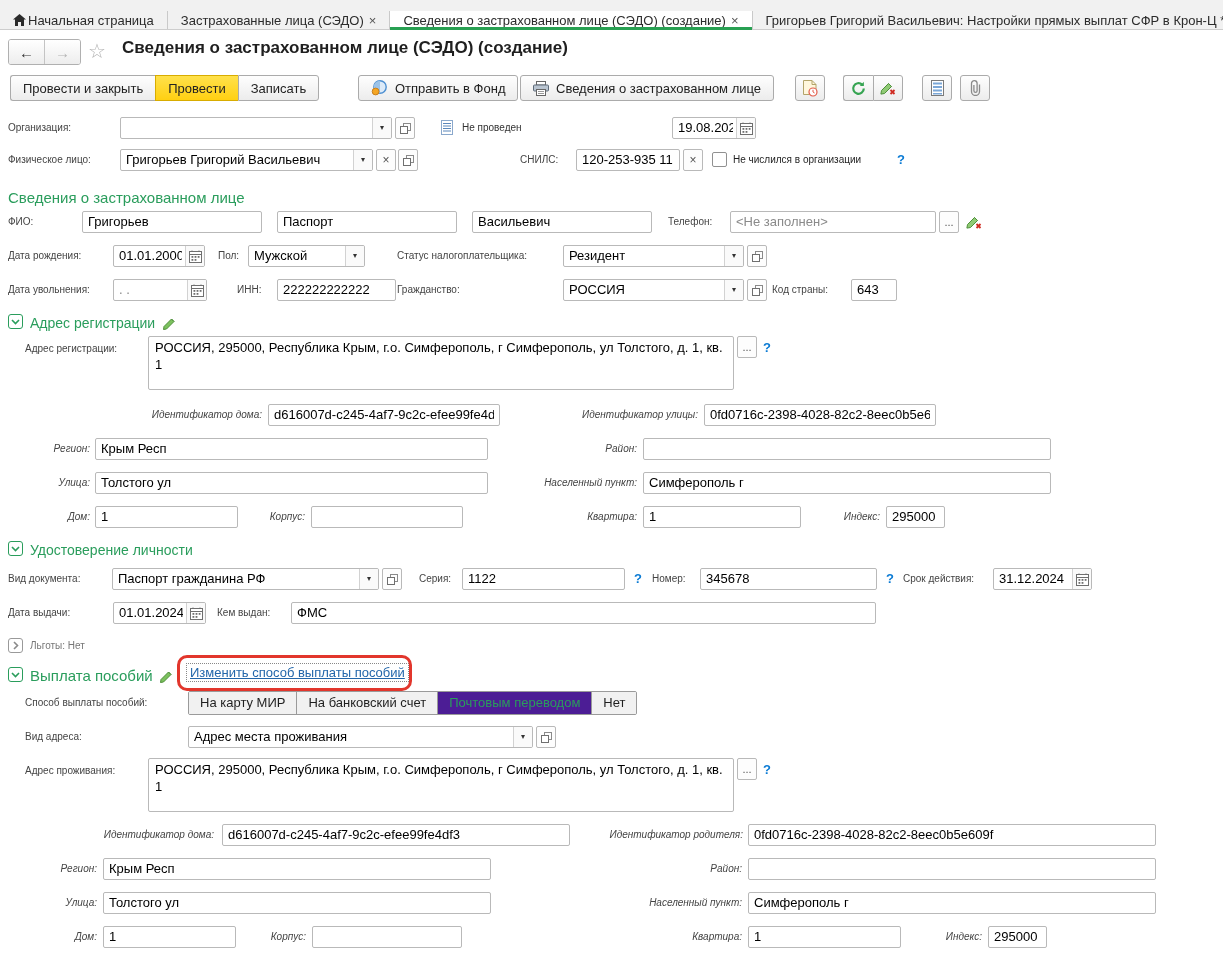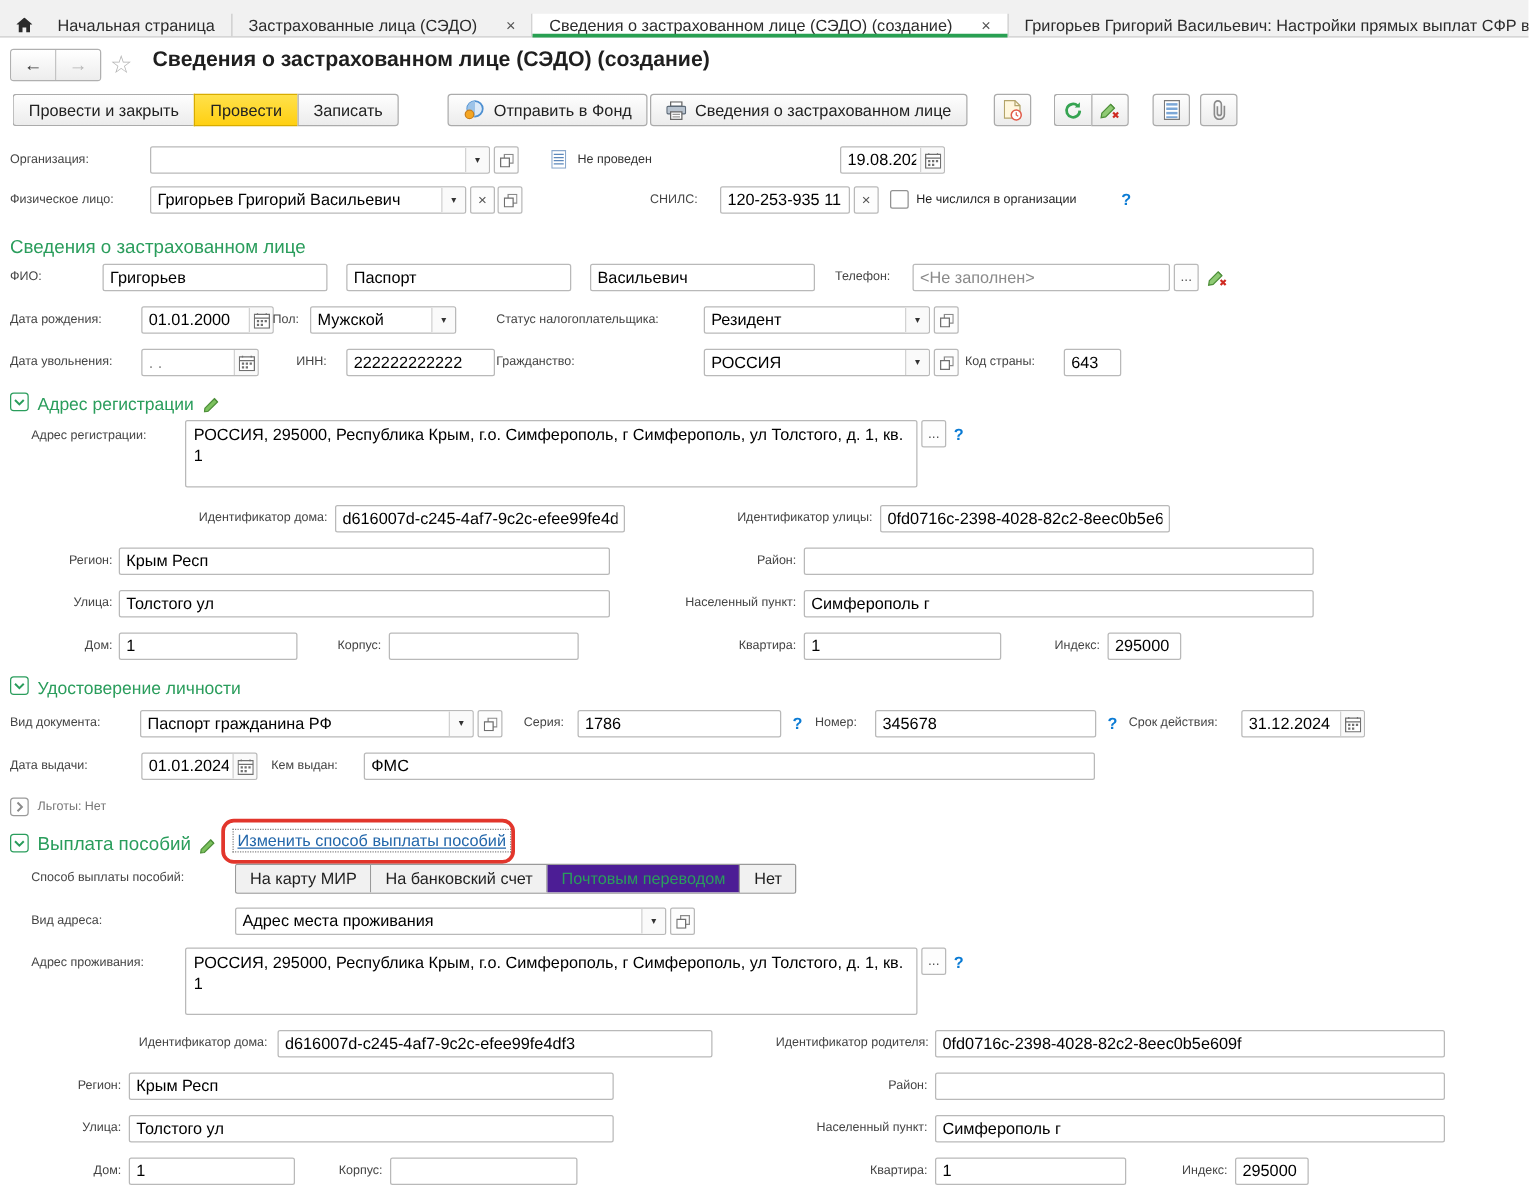--- a/index.html
+++ b/index.html
@@ -1,21 +1,21 @@
 <!DOCTYPE html>
 <html><head>
 <meta charset="utf-8">
 <style>
   html,body{margin:0;padding:0;background:#fff;}
   .screen{position:relative;width:1223px;height:958px;background:#fff;overflow:hidden;
           font-family:"Liberation Sans",sans-serif;-webkit-font-smoothing:antialiased;}
   
   .tabbar{position:absolute;left:0;top:0;width:100%;height:30px;background:#f1f1f1;
           border-bottom:1px solid #cdcdcd;display:flex;box-sizing:border-box;}
-  .tab{display:flex;align-items:center;gap:20px;padding:4px 13px;font-size:13px;color:#2b2b2b;
+  .tab{display:flex;align-items:center;gap:2px;padding:4px 13px;font-size:13px;color:#2b2b2b;
        border-right:1px solid #c9c9c9;position:relative;cursor:pointer;white-space:nowrap;margin-top:11px;}
   .tab.active{background:#fff;}
   .tab.active::after{content:"";position:absolute;left:0;right:0;bottom:-1px;height:3px;background:#28a052;}
   .tclose{color:#555;font-size:13px;margin-left:3px;cursor:pointer;}
   
   .navgrp{position:absolute;left:8px;top:39px;display:flex;height:24px;border:1px solid #b0b0b0;
           border-radius:3px;overflow:hidden;}
   .navbtn{width:35px;display:flex;align-items:center;justify-content:center;
           background:linear-gradient(#fff,#ededed);font-size:15px;color:#333;cursor:pointer;}
   .navbtn.dis{border-left:1px solid #c4c4c4;color:#b5b5b5;}
@@ -27,21 +27,21 @@
        white-space:nowrap;border-radius:3px;}
   .grp{position:absolute;display:flex;}
   .grp .btn{border-radius:0;border-right:none;}
   .grp .btn:first-child{border-radius:3px 0 0 3px;}
   .grp .btn:last-child{border-radius:0 3px 3px 0;border-right:1px solid #ababab;}
   .btn.yellow{background:linear-gradient(#ffe14b,#ffd012);border-color:#d8ac00;}
   .ibtn{width:30px;padding:0;justify-content:center;}
   .tbabs{position:absolute;top:75px;}
   
   .lbl{position:absolute;height:22px;line-height:22px;font-size:10px;color:#444;white-space:nowrap;}
-  .lbl.r{text-align:right;}
+  .lbl.r{text-align:right;font-style:italic;}
   .fld{position:absolute;box-sizing:border-box;height:22px;border:1px solid #b9b9b9;border-radius:2px;
        background:#fff;font-size:13px;color:#000;padding:0 5px;line-height:20px;white-space:nowrap;
        overflow:hidden;cursor:text;}
   .fld .val{display:block;overflow:hidden;white-space:nowrap;}
   .fld.withcell{padding-right:22px;}
   .cell{position:absolute;right:0;top:0;bottom:0;width:18px;border-left:1px solid #d2d2d2;background:#fafafa;
         display:flex;align-items:center;justify-content:center;cursor:pointer;}
   .arrglyph{font-size:8px;color:#333;}
   .sq{position:absolute;width:20px;height:22px;box-sizing:border-box;border:1px solid #b9b9b9;border-radius:2px;
       background:#fdfdfd;display:flex;align-items:center;justify-content:center;font-size:12px;color:#555;cursor:pointer;}
@@ -260,21 +260,21 @@
   <div class="sq" style="left:939px;top:211px;font-size:11px">...</div>
   <span class="icon" style="left:966px;top:214px">
       <svg width="17" height="16" viewBox="0 0 17 16">
         <path d="M1.5 10.5l7-7 3 3-7 7-3.6.6z" fill="#8fca74" stroke="#4e8f3a"></path>
         <path d="M8.5 3.5l3 3" stroke="#4e8f3a"></path>
         <path d="M10.5 10l4 4m0-4l-4 4" stroke="#cf2a21" stroke-width="1.8"></path>
       </svg>
     </span>
 
   <div class="lbl" style="left:8px;top:245px">Дата рождения:</div>
-  <div class="fld withcell" style="left:113px;top:245px;width:106px">
+  <div class="fld withcell" style="left:113px;top:245px;width:92px">
     <span class="val">01.01.2000</span>
     <span class="cell">
         <svg width="13" height="13" viewBox="0 0 13 13">
           <rect x="0.5" y="1.5" width="12" height="11" fill="#fff" stroke="#6f6f6f"></rect>
           <path d="M0.5 4.5h12M3 2V0.5M10 2V0.5" stroke="#6f6f6f"></path>
           <g fill="#6f6f6f">
             <rect x="2.5" y="6" width="1.8" height="1.8"></rect>
             <rect x="5.6" y="6" width="1.8" height="1.8"></rect>
             <rect x="8.7" y="6" width="1.8" height="1.8"></rect>
             <rect x="2.5" y="9" width="1.8" height="1.8"></rect>
@@ -432,21 +432,21 @@
   <div class="sq" style="left:382px;top:568px">
       <span style="display:flex">
         <svg width="11" height="11" viewBox="0 0 11 11">
           <rect x="3.5" y="0.5" width="7" height="7" fill="none" stroke="#8a8a8a"></rect>
           <rect x="0.5" y="3.5" width="7" height="7" fill="#fff" stroke="#6f6f6f"></rect>
         </svg>
       </span>
     </div>
   <div class="lbl" style="left:419px;top:568px">Серия:</div>
   <div class="fld" style="left:462px;top:568px;width:163px">
-      <span class="val">1786</span>
+      <span class="val">1122</span>
     </div>
   <div class="help" style="left:634px;top:568px">?</div>
   <div class="lbl" style="left:652px;top:568px">Номер:</div>
   <div class="fld" style="left:700px;top:568px;width:177px">
       <span class="val">345678</span>
     </div>
   <div class="help" style="left:886px;top:568px">?</div>
   <div class="lbl" style="left:903px;top:568px">Срок действия:</div>
   <div class="fld withcell" style="left:993px;top:568px;width:99px">
     <span class="val">31.12.2024</span>

